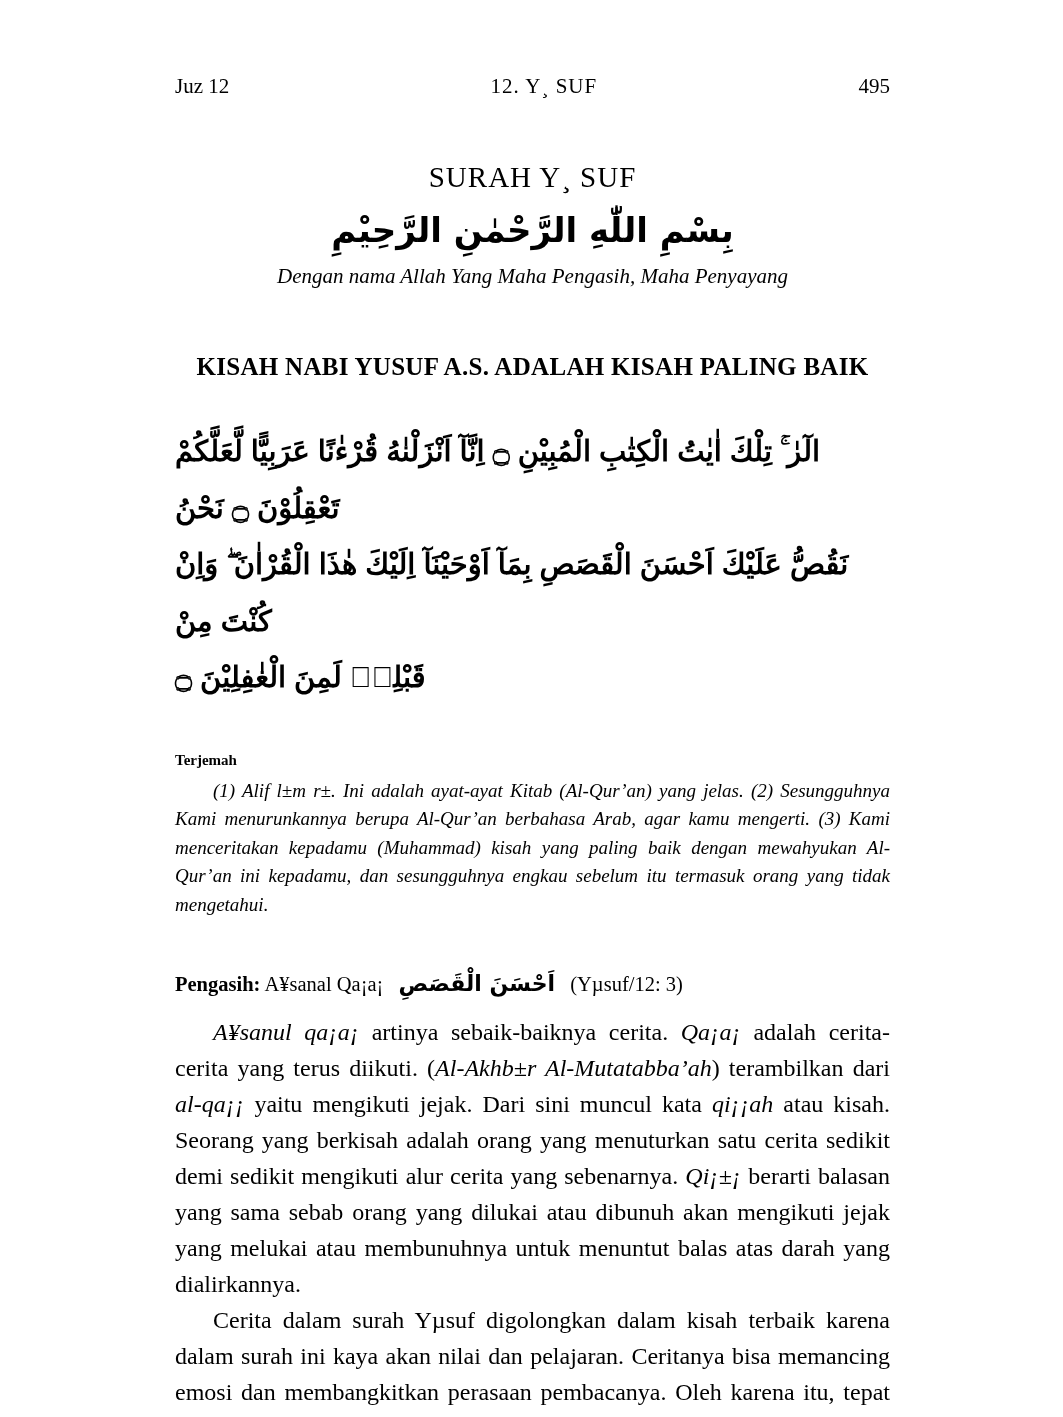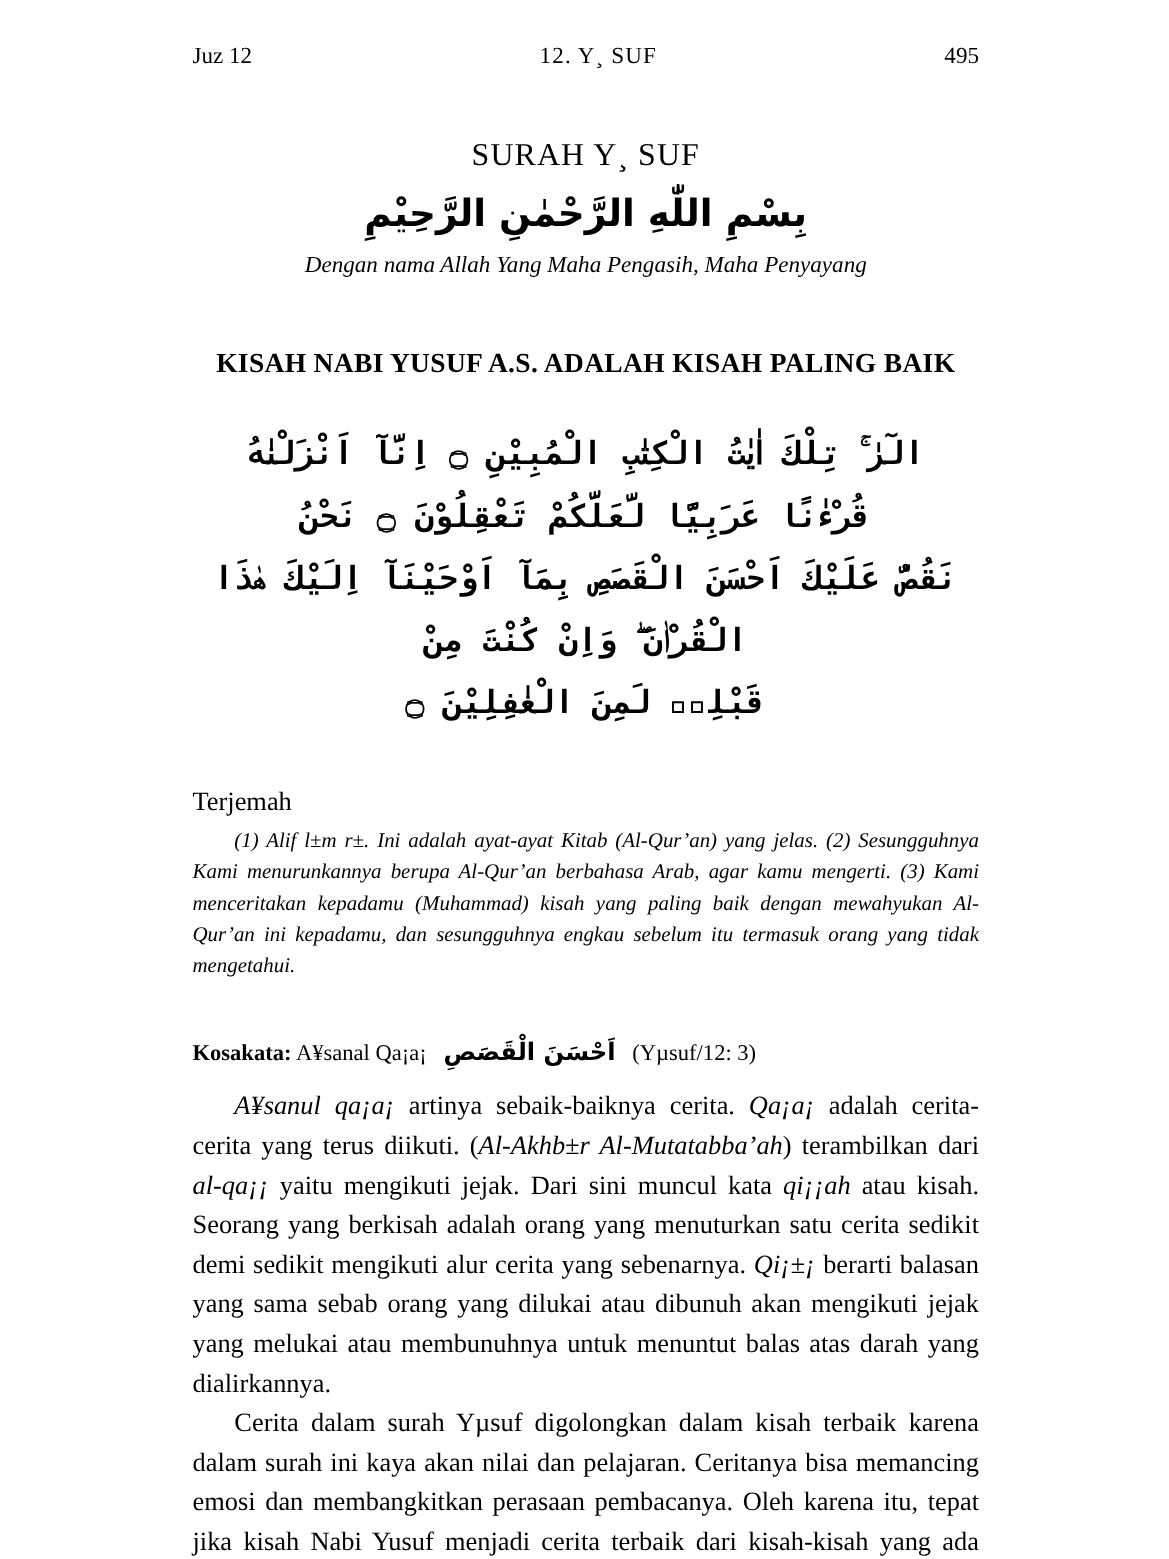--- a/index.html
+++ b/index.html
@@ -7,21 +7,21 @@
   body {
     width: 1063px;
     height: 1417px;
     overflow: hidden;
     font-family: "Liberation Serif", serif;
     color: #000000;
   }
   .page {
     width: 100%;
     height: 100%;
-    padding: 38px 173px 40px 175px;
+    padding: 74px 173px 40px 175px;
   }
   .runhead {
     display: flex;
     justify-content: space-between;
     align-items: baseline;
     font-size: 21px;
   }
   .runhead .center { letter-spacing: 1px; }
   .surah-title {
     margin-top: 62px;
@@ -47,29 +47,29 @@
   .section-heading {
     margin-top: 64px;
     text-align: center;
     font-weight: bold;
     font-size: 25px;
     letter-spacing: 0.3px;
   }
   .verse-block {
     margin-top: 42px;
     direction: rtl;
-    text-align: center;
-    font-family: Liberation Mono, monospace;
+    text-align: left;
+    font-family: Liberation Sans, sans-serif;
     font-weight: bold;
     font-size: 29px;
     line-height: 1.95;
   }
   .subheading {
-    font-weight: normal;
-    font-size: 24px;
+    font-weight: bold;
+    font-size: 15px;
   }
   .terjemah-heading { margin-top: 46px; }
   .terjemah-text {
     margin-top: 8px;
     font-style: italic;
     font-size: 19px;
     line-height: 1.5;
     text-align: justify;
     text-indent: 38px;
   }
@@ -118,21 +118,21 @@
     <div>الٓرٰ ۚ تِلْكَ اٰيٰتُ الْكِتٰبِ الْمُبِيْنِ ۝ اِنَّآ اَنْزَلْنٰهُ قُرْءٰنًا عَرَبِيًّا لَّعَلَّكُمْ تَعْقِلُوْنَ ۝ نَحْنُ</div>
     <div>نَقُصُّ عَلَيْكَ اَحْسَنَ الْقَصَصِ بِمَآ اَوْحَيْنَآ اِلَيْكَ هٰذَا الْقُرْاٰنَ ۖ وَاِنْ كُنْتَ مِنْ</div>
     <div>قَبْلِهٖ لَمِنَ الْغٰفِلِيْنَ ۝</div>
   </div>
 
   <div class="subheading terjemah-heading">Terjemah</div>
 
   <p class="terjemah-text">(1) Alif l±m r±. Ini adalah ayat-ayat Kitab (Al-Qur’an) yang jelas. (2) Sesungguhnya Kami menurunkannya berupa Al-Qur’an berbahasa Arab, agar kamu mengerti. (3) Kami menceritakan kepadamu (Muhammad) kisah yang paling baik dengan mewahyukan Al-Qur’an ini kepadamu, dan sesungguhnya engkau sebelum itu termasuk orang yang tidak mengetahui.</p>
 
   <div class="kosakata-line">
-    <span class="label">Kosakata:</span>
+    <span class="label">Pengasih:</span>
     <span> </span>
     <span class="term">A¥sanal Qa¡a¡</span>
     <span class="ar">اَحْسَنَ الْقَصَصِ</span>
     <span>(Yµsuf/12: 3)</span>
   </div>
 
   <p class="body-para first"><i>A¥sanul qa¡a¡</i><span> artinya sebaik-baiknya cerita. </span><i>Qa¡a¡</i><span> adalah cerita-cerita yang terus diikuti. (</span><i>Al-Akhb±r Al-Mutatabba’ah</i><span>) terambilkan dari </span><i>al-qa¡¡</i><span> yaitu mengikuti jejak. Dari sini muncul kata </span><i>qi¡¡ah</i><span> atau kisah. Seorang yang berkisah adalah orang yang menuturkan satu cerita sedikit demi sedikit mengikuti alur cerita yang sebenarnya. </span><i>Qi¡±¡</i><span> berarti balasan yang sama sebab orang yang dilukai atau dibunuh akan mengikuti jejak yang melukai atau membunuhnya untuk menuntut balas atas darah yang dialirkannya.</span></p>
 
   <p class="body-para">Cerita dalam surah Yµsuf digolongkan dalam kisah terbaik karena dalam surah ini kaya akan nilai dan pelajaran. Ceritanya bisa memancing emosi dan membangkitkan perasaan pembacanya. Oleh karena itu, tepat jika kisah Nabi Yusuf menjadi cerita terbaik dari kisah-kisah yang ada dalam Al-Qur’an.</p>
 

